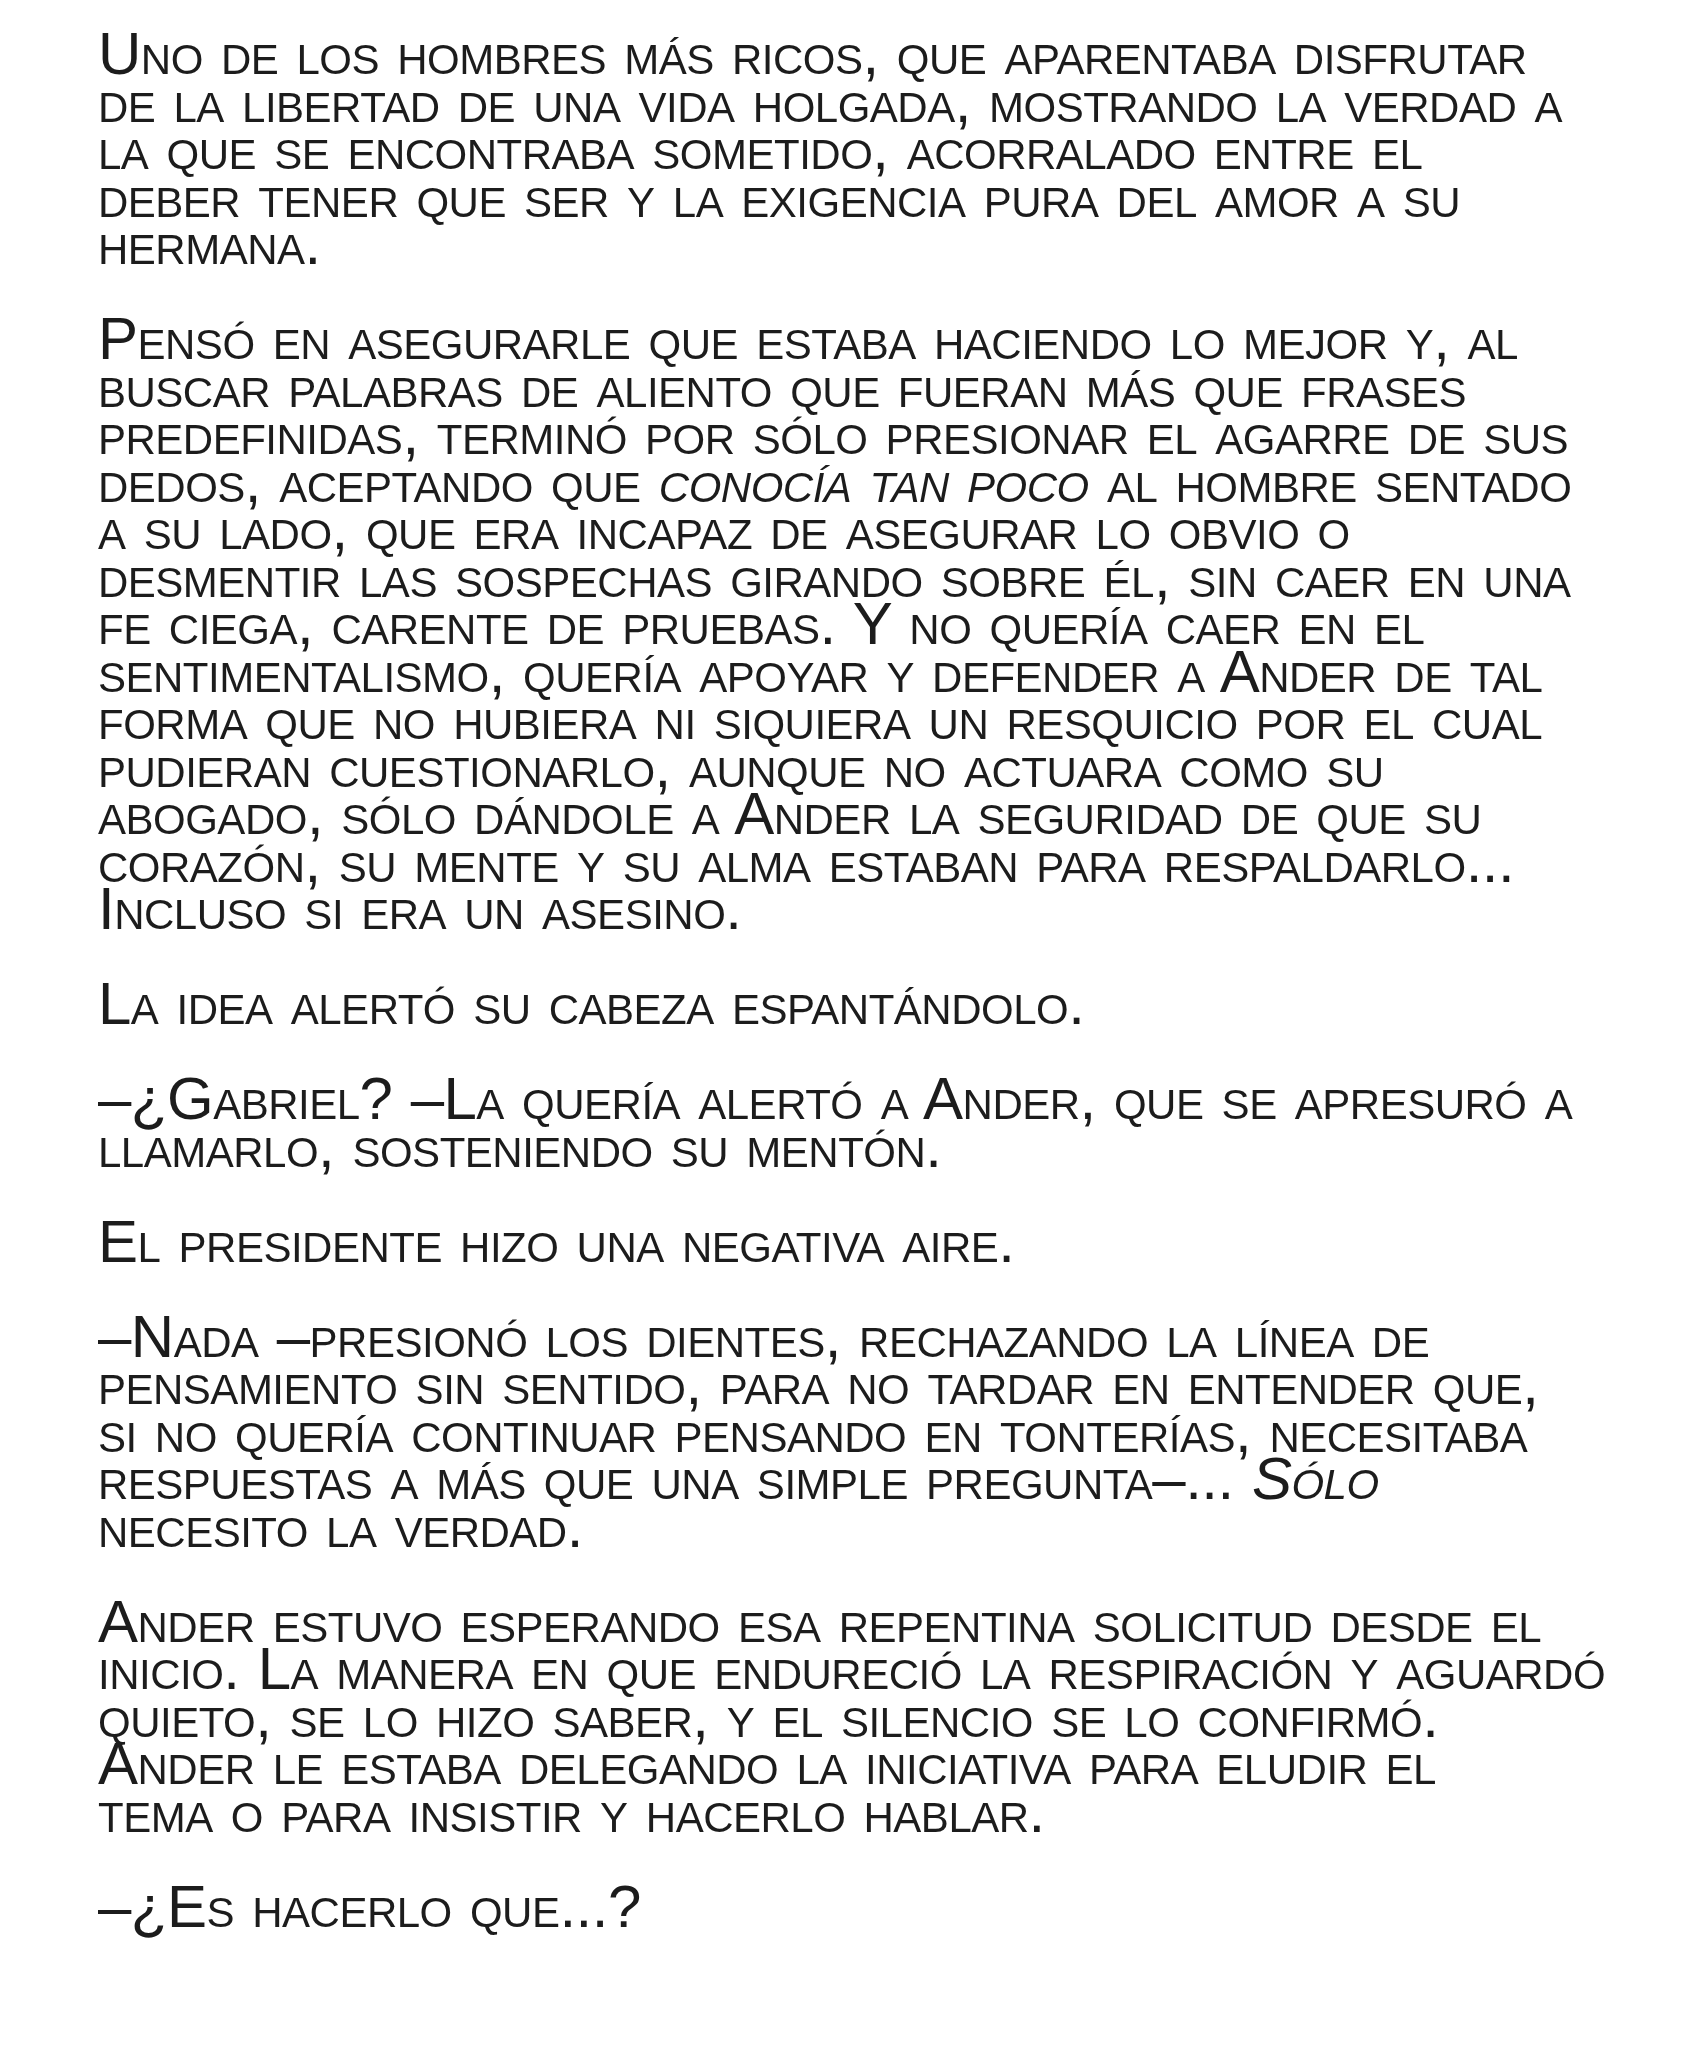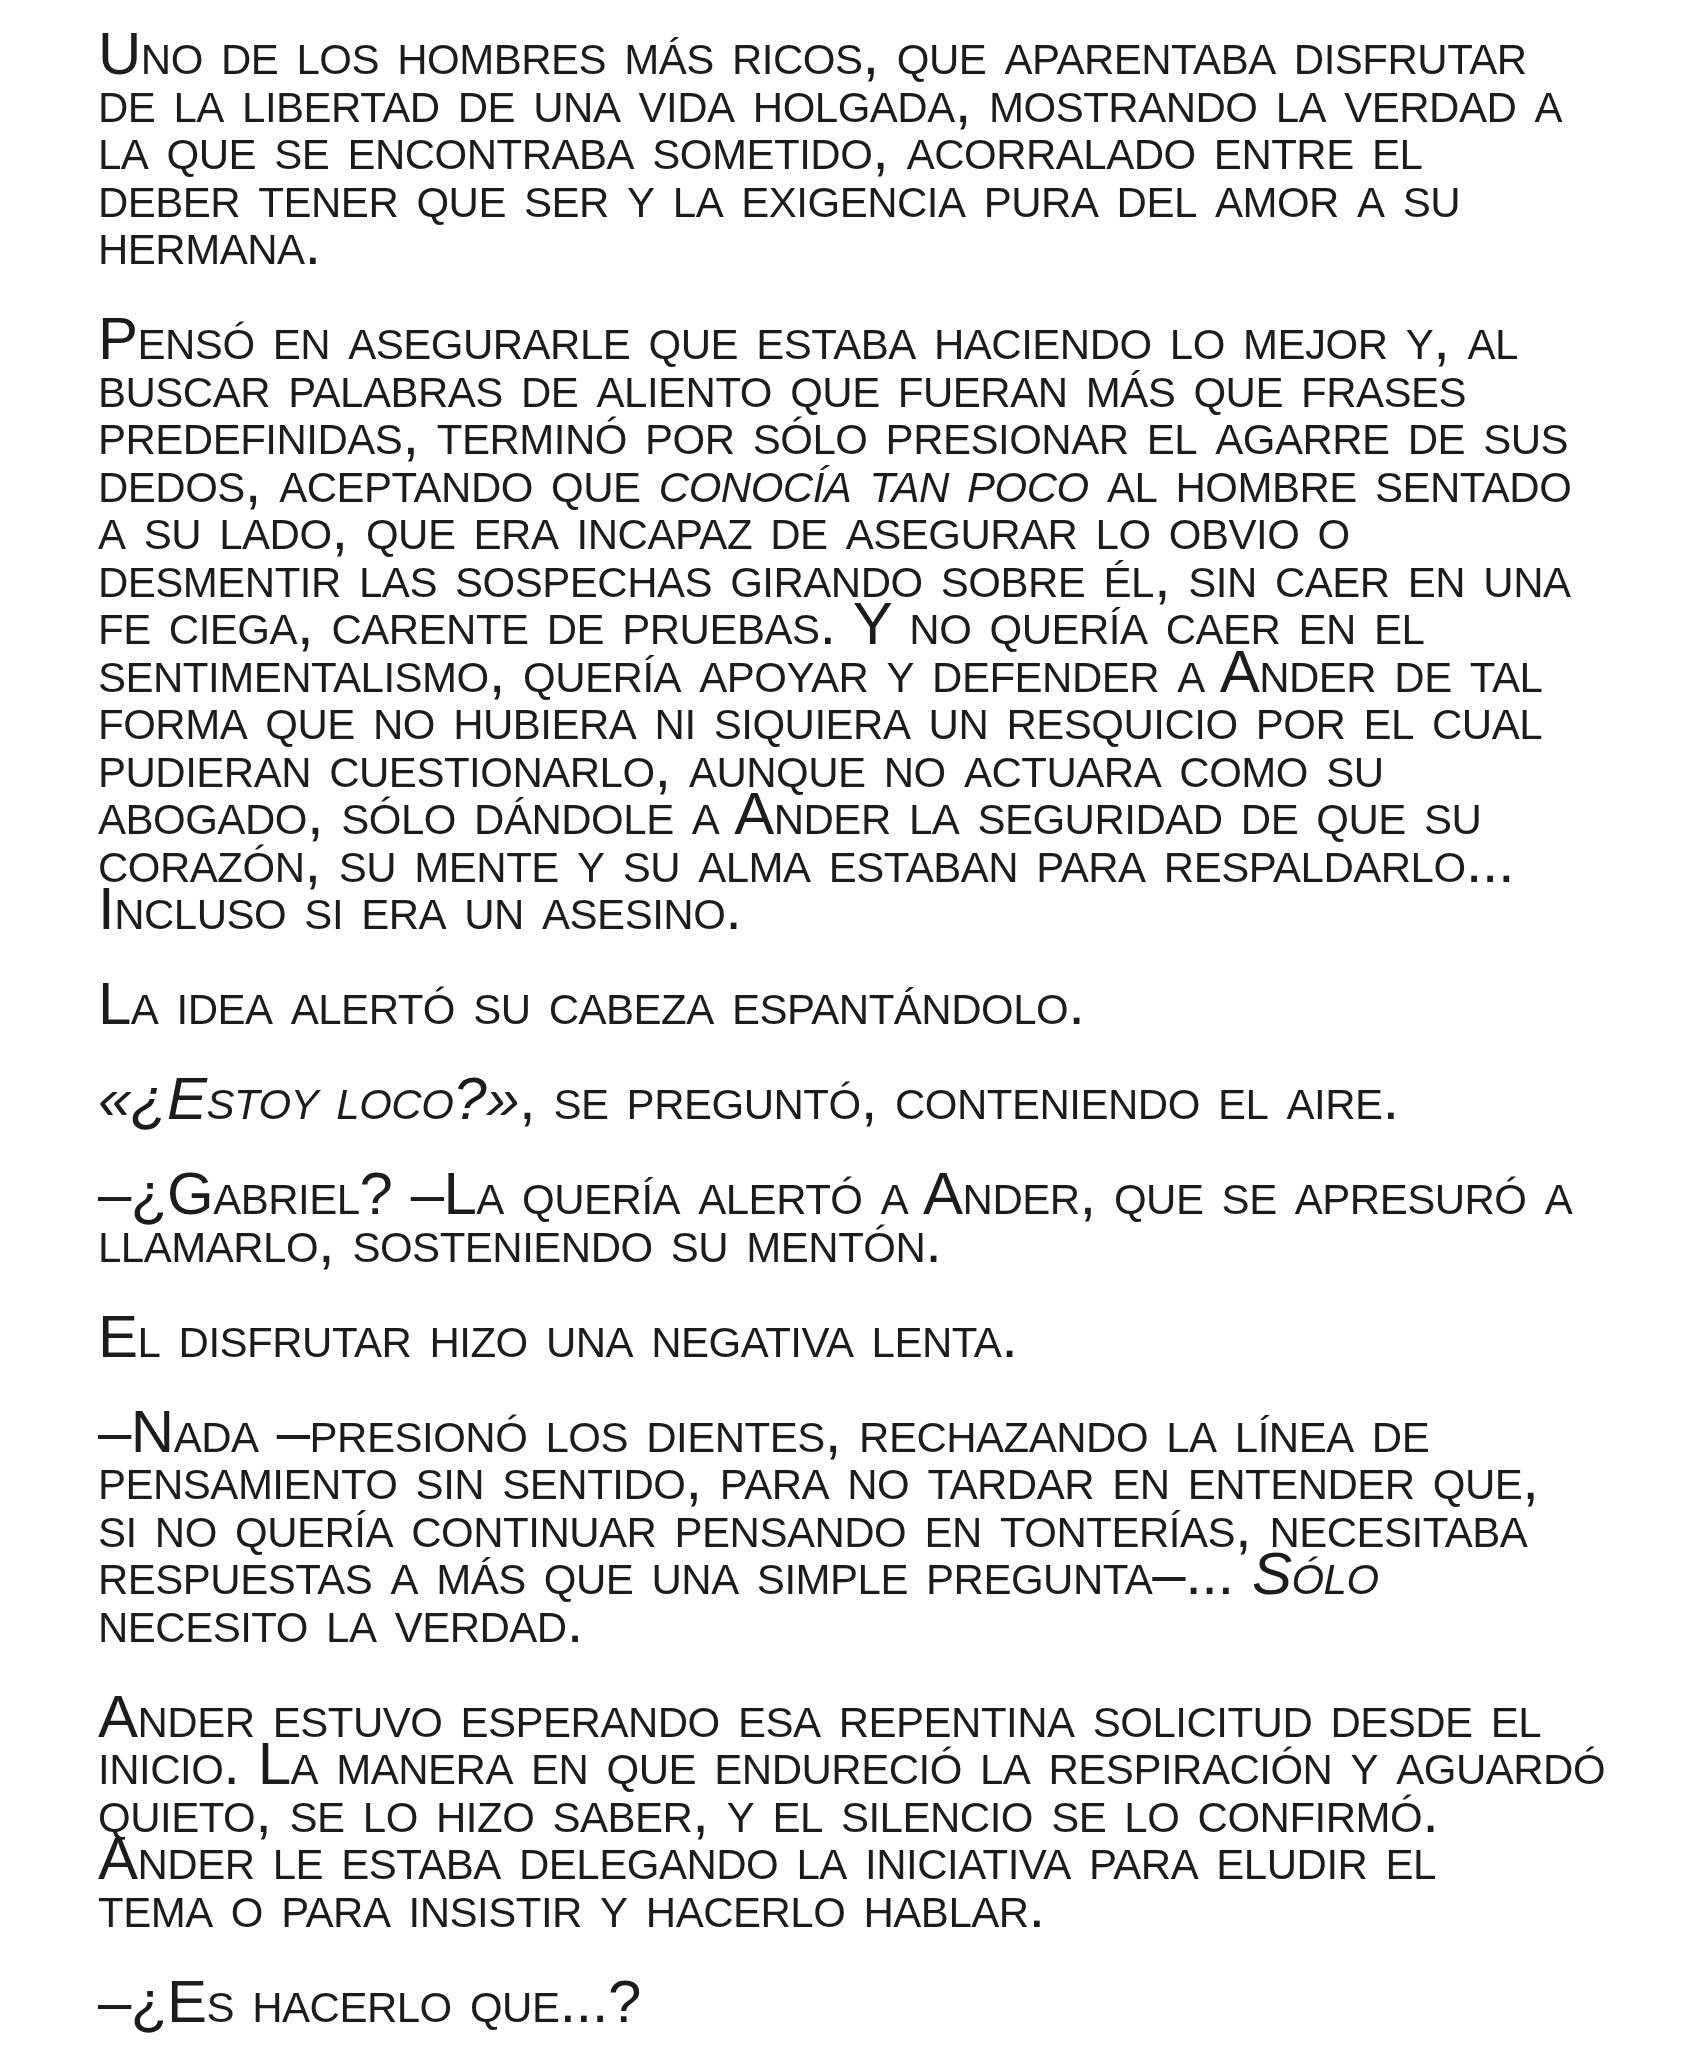--- a/index.html
+++ b/index.html
@@ -37,20 +37,19 @@
   }
 </style>
 </head>
 <body>
 
 <div class="page">
   <div class="text-block" id="text-root">
       <p><span class="seg">Uno de los hombres más ricos, que aparentaba disfrutar</span><br><span class="seg">de la libertad de una vida holgada, mostrando la verdad a</span><br><span class="seg">la que se encontraba sometido, acorralado entre el</span><br><span class="seg">deber tener que ser y la exigencia pura del amor a su</span><br><span class="seg">hermana.</span></p>
       <p><span class="seg">Pensó en asegurarle que estaba haciendo lo mejor y, al</span><br><span class="seg">buscar palabras de aliento que fueran más que frases</span><br><span class="seg">predefinidas, terminó por sólo presionar el agarre de sus</span><br><span class="seg">dedos, aceptando que </span><span class="seg it">conocía tan poco</span><span class="seg"> al hombre sentado</span><br><span class="seg">a su lado, que era incapaz de asegurar lo obvio o</span><br><span class="seg">desmentir las sospechas girando sobre él, sin caer en una</span><br><span class="seg">fe ciega, carente de pruebas. Y no quería caer en el</span><br><span class="seg">sentimentalismo, quería apoyar y defender a Ander de tal</span><br><span class="seg">forma que no hubiera ni siquiera un resquicio por el cual</span><br><span class="seg">pudieran cuestionarlo, aunque no actuara como su</span><br><span class="seg">abogado, sólo dándole a Ander la seguridad de que su</span><br><span class="seg">corazón, su mente y su alma estaban para respaldarlo...</span><br><span class="seg">Incluso si era un asesino.</span></p>
       <p><span class="seg">La idea alertó su cabeza espantándolo.</span></p>
-      <p><span class="seg it">«¿Estoy loco?»</span><span class="seg">, se preguntó, conteniendo el aire.</span></p>
       <p><span class="seg">–¿Gabriel? –La quería alertó a Ander, que se apresuró a</span><br><span class="seg">llamarlo, sosteniendo su mentón.</span></p>
-      <p><span class="seg">El disfrutar hizo una negativa lenta.</span></p>
+      <p><span class="seg">El presidente hizo una negativa aire.</span></p>
       <p><span class="seg">–Nada –presionó los dientes, rechazando la línea de</span><br><span class="seg">pensamiento sin sentido, para no tardar en entender que,</span><br><span class="seg">si no quería continuar pensando en tonterías, necesitaba</span><br><span class="seg">respuestas a más que una simple pregunta–... </span><span class="seg it">Sólo</span><br><span class="seg">necesito la verdad.</span></p>
       <p><span class="seg">Ander estuvo esperando esa repentina solicitud desde el</span><br><span class="seg">inicio. La manera en que endureció la respiración y aguardó</span><br><span class="seg">quieto, se lo hizo saber, y el silencio se lo confirmó.</span><br><span class="seg">Ander le estaba delegando la iniciativa para eludir el</span><br><span class="seg">tema o para insistir y hacerlo hablar.</span></p>
       <p><span class="seg">–¿Es hacerlo que...?</span></p>
     </div>
 </div>
 
 </body></html>

